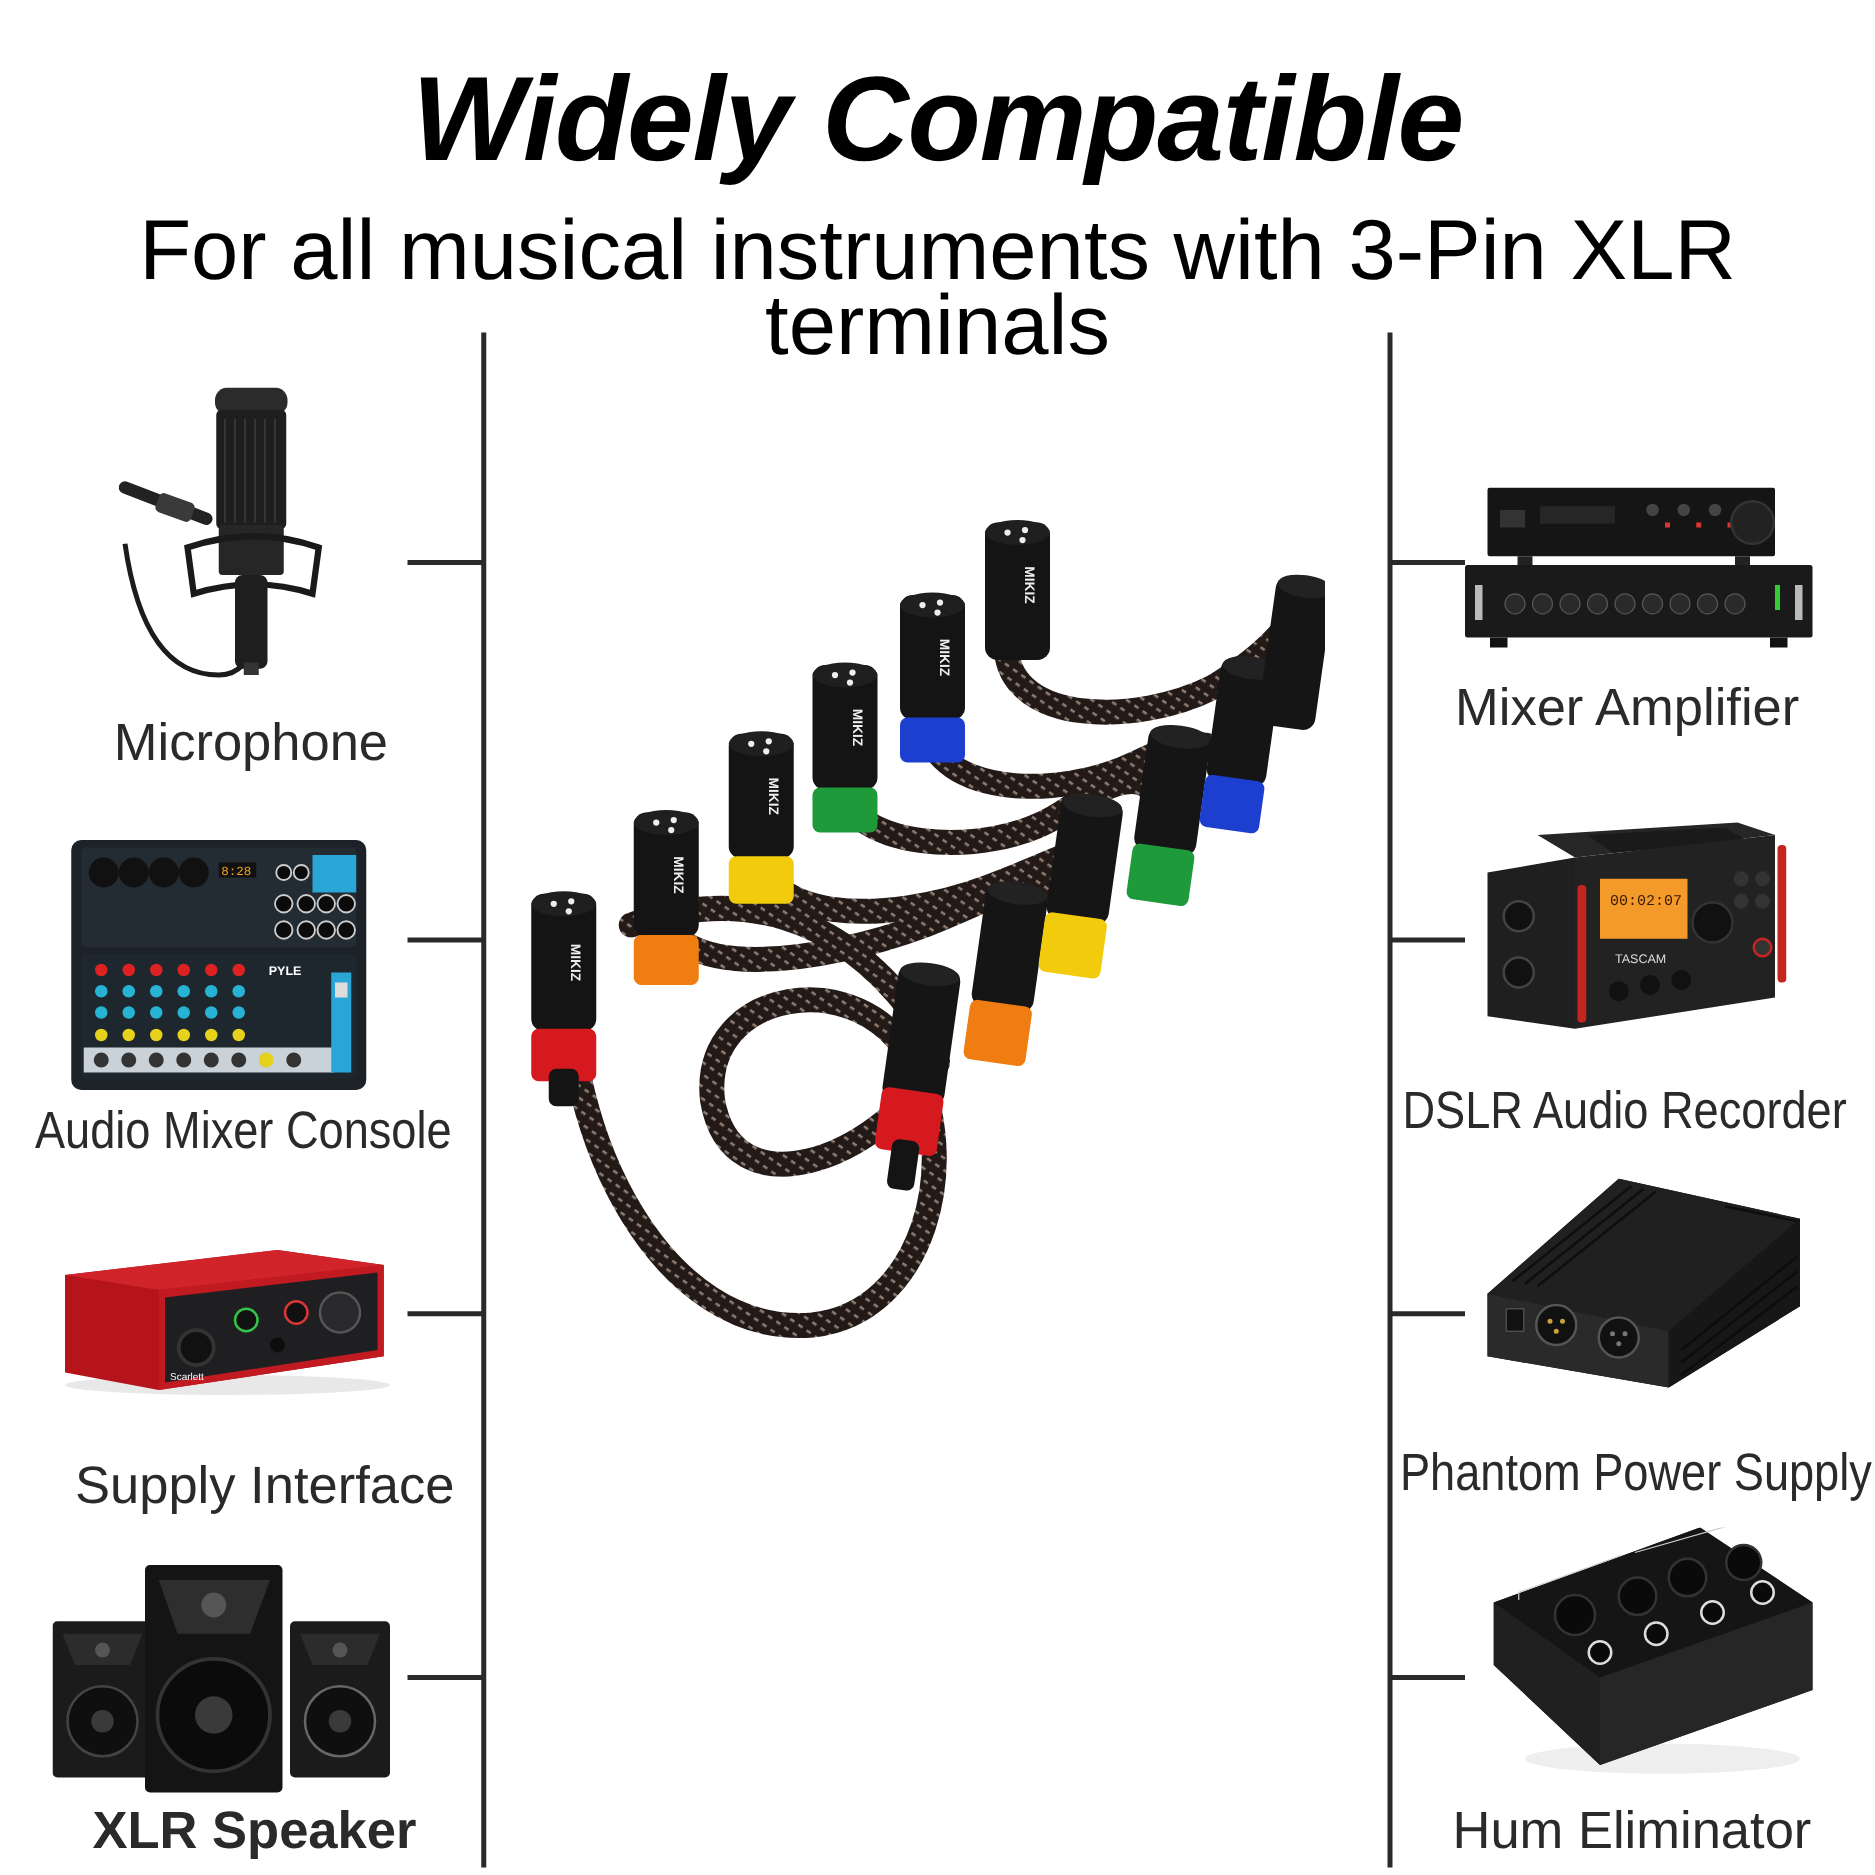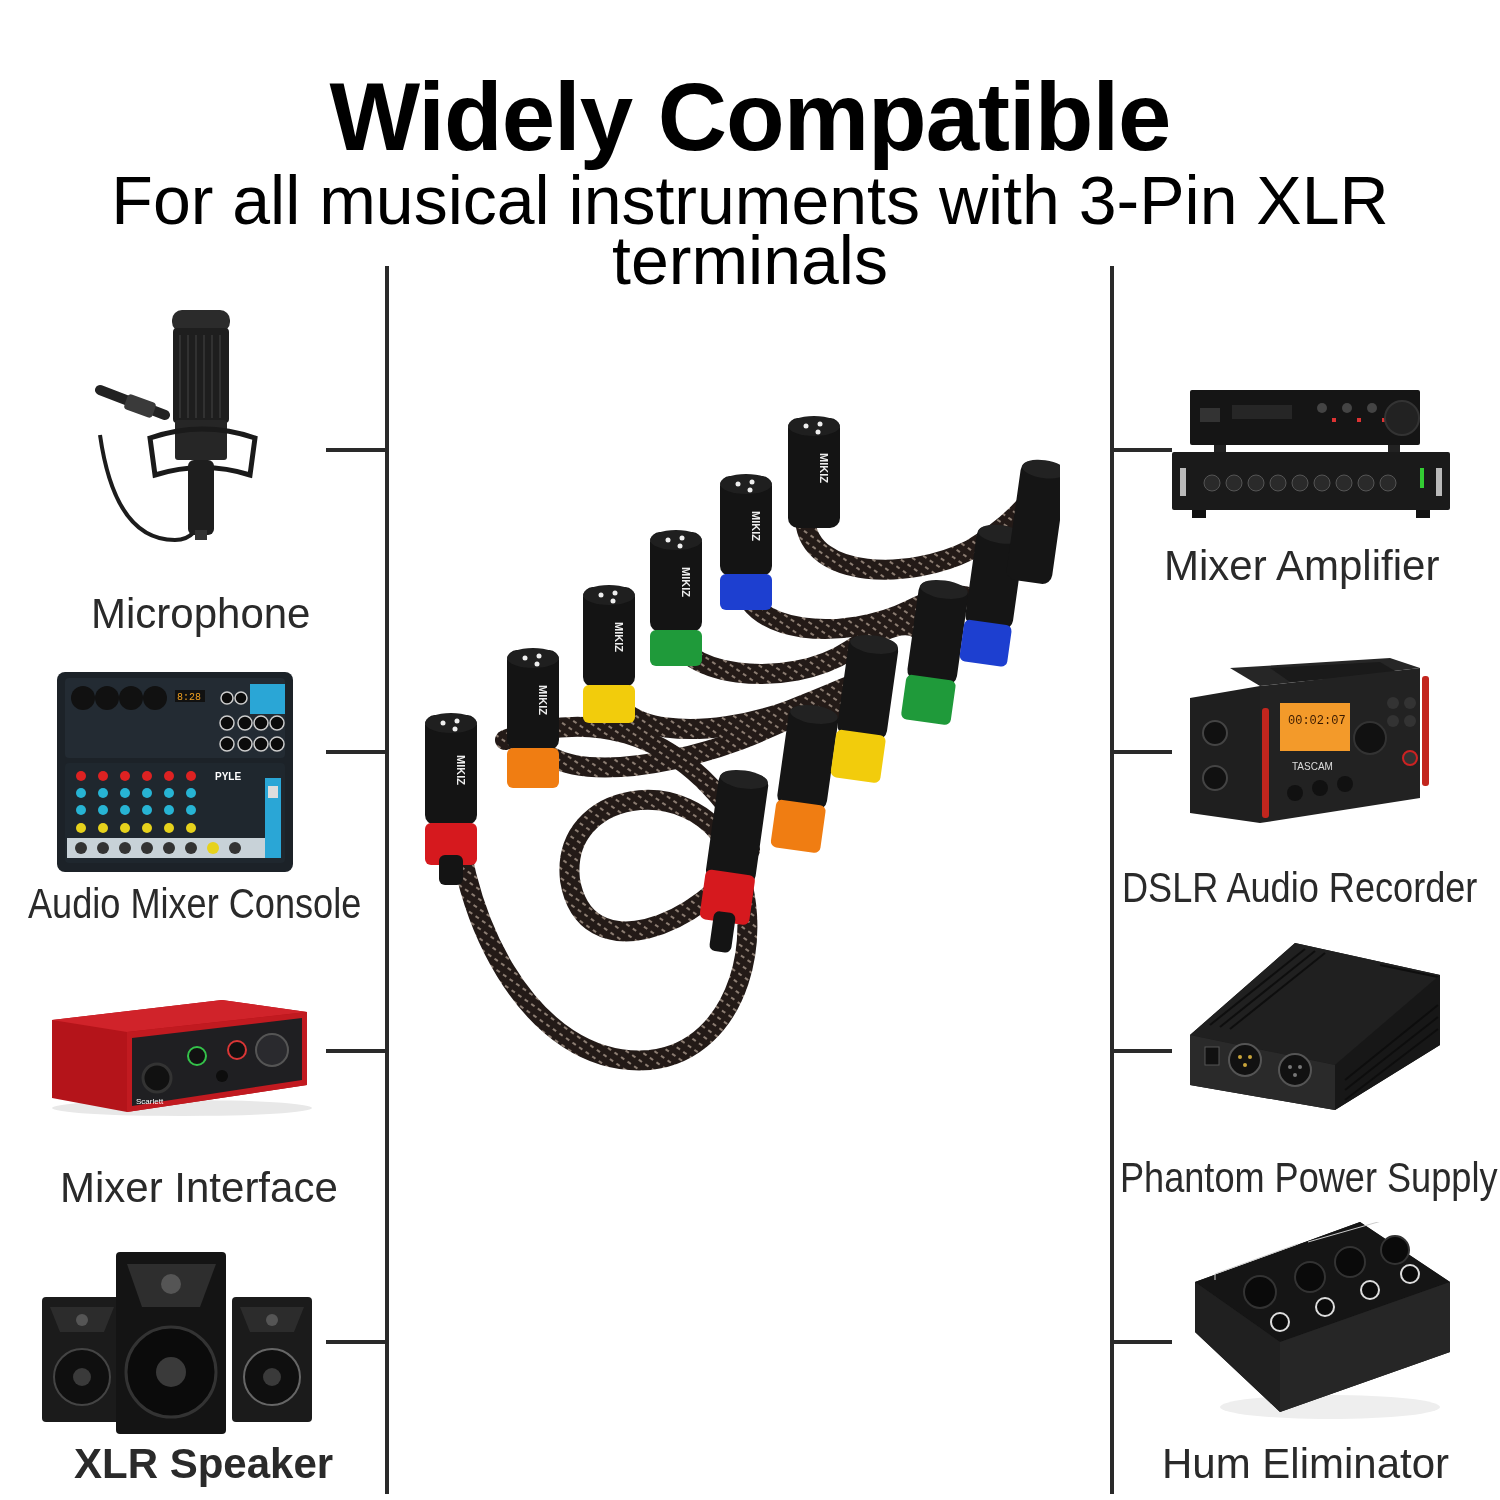--- a/index.html
+++ b/index.html
@@ -1,17 +1,17 @@
 <!DOCTYPE html>
 <html><head>
 <meta charset="utf-8">
 <style>
   html,body{margin:0;padding:0;background:#fff;}
   body{width:1500px;height:1500px;position:relative;overflow:hidden;font-family:"Liberation Sans",sans-serif;color:#222;}
-  .title{position:absolute;left:0;width:1500px;top:67px;text-align:center;font-weight:bold;font-size:96px;line-height:100px;color:#000;letter-spacing:-1px;}
+  .title{position:absolute;left:0;width:1500px;top:46px;text-align:center;font-weight:bold;font-size:96px;line-height:100px;color:#000;letter-spacing:-1px;font-style:italic;}
   .subtitle{position:absolute;left:0;width:1500px;top:170px;text-align:center;font-size:68px;line-height:60px;color:#000;}
   .vline{position:absolute;width:4px;background:#2a2a2a;}
   .tick{position:absolute;height:4px;background:#2a2a2a;}
   .label{position:absolute;font-size:42px;line-height:48px;color:#2a2a2a;white-space:nowrap;}
   .label.narrow{transform-origin:left center;transform:scaleX(0.86);}
   .device{position:absolute;}
   svg{display:block;}
 </style>
 </head>
 <body>
@@ -45,21 +45,21 @@
         <line x1="109" y1="25" x2="109" y2="108"></line>
       <line x1="117" y1="25" x2="117" y2="108"></line>
         <line x1="125" y1="25" x2="125" y2="108"></line>
     </g>
     <rect x="80" y="110" width="52" height="40" rx="3" fill="#262626"></rect>
     <path d="M55 128 Q108 110 160 128 L155 165 Q108 150 60 165 Z" fill="none" stroke="#1a1a1a" stroke-width="5"></path>
     <rect x="93" y="150" width="26" height="75" rx="6" fill="#1e1e1e"></rect>
     <rect x="100" y="220" width="12" height="10" fill="#333"></rect>
   </svg>
 </div>
-<div class="label" style="left:91px;top:570px;margin-top:20px;">Microphone</div>
+<div class="label" style="left:91px;top:570px;">Microphone</div>
 
 <div class="device" style="left:55px;top:668px;width:240px;height:206px;">
   <svg width="240" height="206" viewBox="0 0 240 206">
     <rect x="2" y="4" width="236" height="200" rx="8" fill="#1c2228"></rect>
     <rect x="10" y="10" width="220" height="80" rx="4" fill="#232b33"></rect>
     <g fill="#111">
         <circle cx="28" cy="30" r="12"></circle>
         <circle cx="52" cy="30" r="12"></circle>
         <circle cx="76" cy="30" r="12"></circle>
         <circle cx="100" cy="30" r="12"></circle>
@@ -132,21 +132,21 @@
     <path d="M95 42 L275 22 L275 95 L95 122 Z" fill="#c11a20"></path>
     <path d="M100 48 L270 28 L270 90 L100 116 Z" fill="#1f1f22"></path>
     <circle cx="125" cy="88" r="14" fill="#111" stroke="#333" stroke-width="3"></circle>
     <circle cx="165" cy="66" r="9" fill="#111" stroke="#34c24a" stroke-width="2"></circle>
     <circle cx="205" cy="60" r="9" fill="#111" stroke="#d93636" stroke-width="2"></circle>
     <circle cx="240" cy="60" r="16" fill="#2a2a2e" stroke="#555" stroke-width="2"></circle>
     <circle cx="190" cy="86" r="6" fill="#0d0d0d"></circle>
     <text x="104" y="114" font-size="8" fill="#fff" font-family="Liberation Sans, sans-serif">Scarlett</text>
   </svg>
 </div>
-<div class="label" style="left:60px;top:1164px;">Mixer Interface</div>
+<div class="label" style="left:60px;top:1164px;">Supply Interface</div>
 
 <div class="device" style="left:42px;top:1252px;width:270px;height:185px;">
   <svg width="270" height="185" viewBox="0 0 270 185">
     <rect x="0" y="45" width="80" height="125" rx="4" fill="#1b1b1b"></rect>
     <path d="M8 55 L72 55 L62 80 L18 80 Z" fill="#2c2c2c"></path>
     <circle cx="40" cy="68" r="6" fill="#555"></circle>
     <circle cx="40" cy="125" r="28" fill="#0f0f0f" stroke="#444" stroke-width="2"></circle>
     <circle cx="40" cy="125" r="9" fill="#3a3a3a"></circle>
     <rect x="190" y="45" width="80" height="125" rx="4" fill="#1b1b1b"></rect>
     <path d="M198 55 L262 55 L252 80 L208 80 Z" fill="#2c2c2c"></path>

